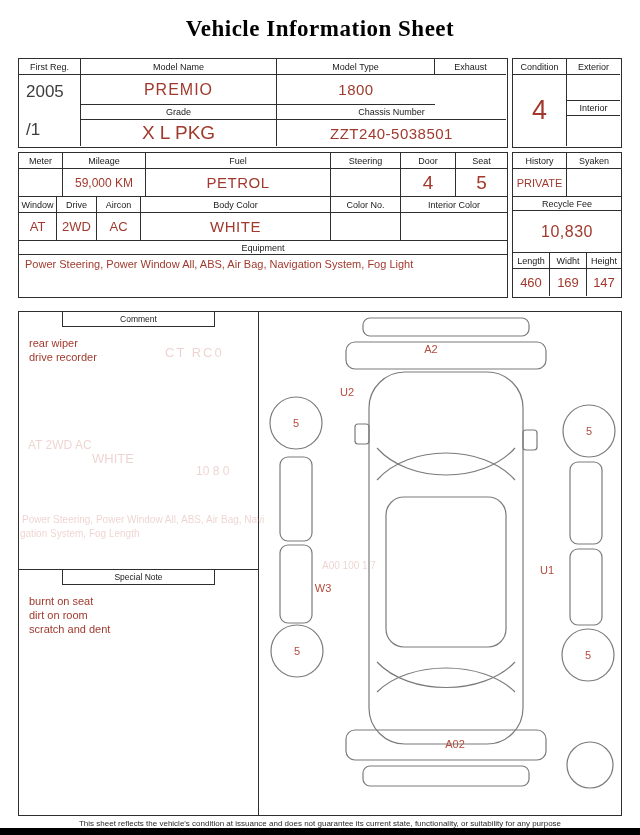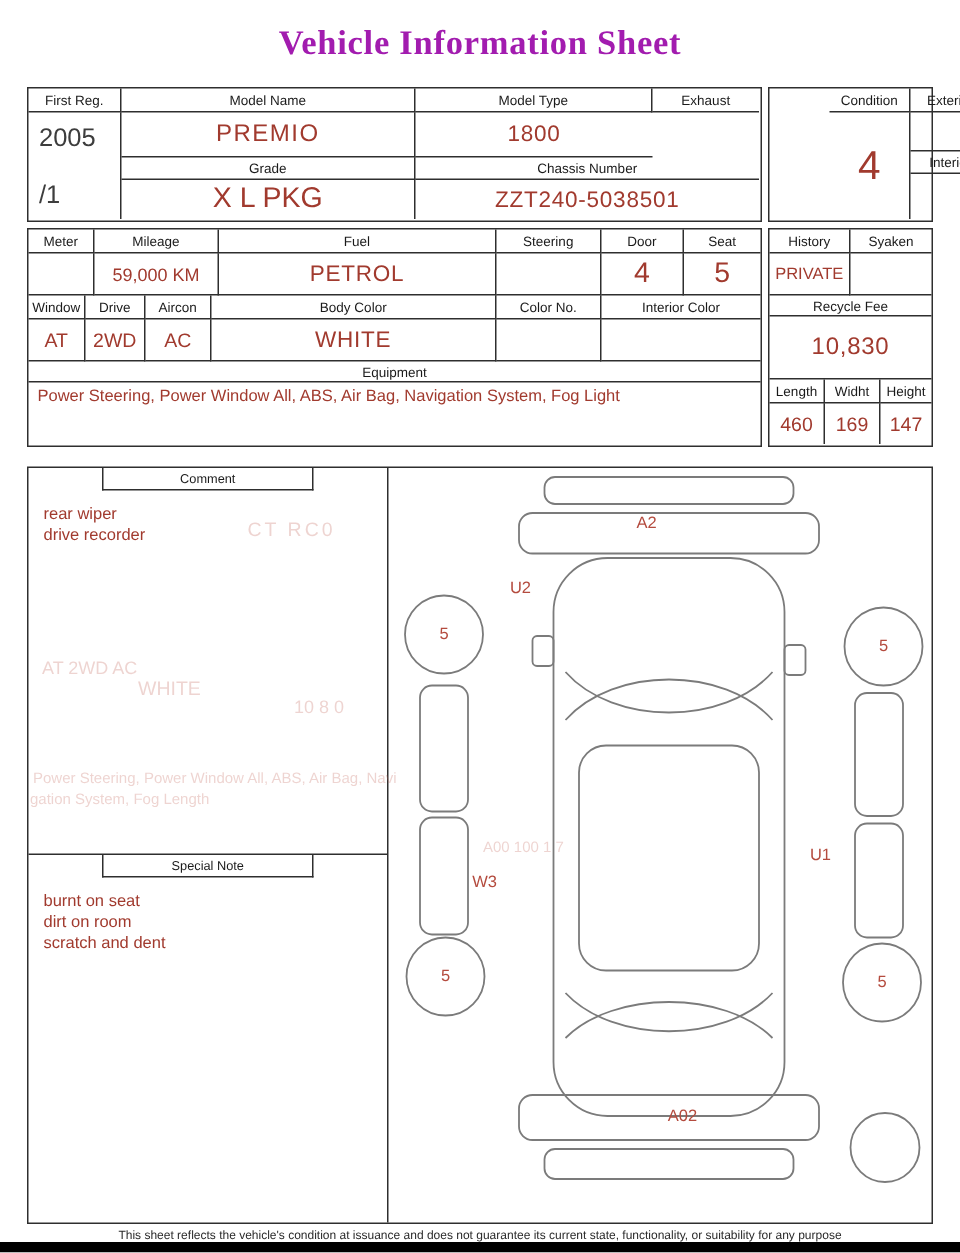--- a/index.html
+++ b/index.html
@@ -1,21 +1,21 @@
 <!DOCTYPE html>
 <html><head>
 <meta charset="utf-8">
 <style>
   * { margin:0; padding:0; box-sizing:border-box; }
   body { background:#e9e9e9; font-family:"Liberation Sans", sans-serif; }
   .page { position:relative; width:640px; height:835px; background:#ffffff; margin:0 auto; overflow:hidden; }
 
   .title { position:absolute; top:16px; left:0; width:100%; text-align:center;
            font-family:"Liberation Serif", serif; font-size:23px; font-weight:600;
-           color:#a21caf; letter-spacing:0.5px; }
+           color:#000000; letter-spacing:0.5px; }
 
   
   .box { position:absolute; border:1.5px solid #2e2e2e; background:#fff; }
   .cell { display:flex; align-items:center; justify-content:center; overflow:hidden;
           border-right:1px solid #2e2e2e; border-bottom:1px solid #2e2e2e; }
   .nr { border-right:none !important; }
   .nb { border-bottom:none !important;gap:20px; }
   .hdr { font-size:9px; color:#1a1a1a; white-space:nowrap; }
   .rv  { color:#a13a2e; } 
   .frow { display:flex; width:100%; }
@@ -35,21 +35,21 @@
   .v-11 { font-size:11px; }
   .v-cond { font-size:27px; }
   .v-recycle { font-size:16px; letter-spacing:0.5px; }
 
   .eqval { justify-content:flex-start; align-items:flex-start; padding:3px 6px; font-size:11px; text-align:left; }
 
   
   .main-box { position:absolute; left:18px; top:311px; width:604px; height:505px; border:1.5px solid #2e2e2e; }
   .left-col { position:absolute; left:0; top:0; width:240px; height:100%; border-right:1px solid #2e2e2e; }
   .note-area { position:absolute; left:0; width:100%; }
-  .area-hdr { position:relative; margin:0 auto; width:141px; height:15px;
+  .area-hdr { position:relative; margin:0 auto; width:153px; height:15px;
               border-left:1px solid #2e2e2e; border-right:1px solid #2e2e2e; border-bottom:1px solid #2e2e2e;
               display:flex; align-items:center; justify-content:center; font-size:8.5px; color:#1a1a1a; }
   .note-text { padding:9px 8px 0 10px; font-size:11px; line-height:14px; color:#a13a2e; }
 
   .diagram { position:absolute; left:240px; top:0; width:363px; height:502px; }
   .mark { position:absolute; transform:translate(-50%,-50%); font-size:11px; color:#b44b3e; white-space:nowrap; }
 
   .ghost { position:absolute; color:#c4685c; opacity:0.28; white-space:nowrap; pointer-events:none; }
 
   .footer { position:absolute; top:819px; left:0; width:100%; text-align:center; font-size:8px; color:#2a2a2a; }
@@ -75,21 +75,21 @@
     <div class="cell rv v-premio">PREMIO</div>
     <div class="cell rv v-15 nr">1800</div>
 
     <div class="cell hdr" style="grid-area:3/2/4/3;">Grade</div>
     <div class="cell hdr nr" style="grid-area:3/3/4/5;">Chassis Number</div>
 
     <div class="cell rv v-14 nb" style="grid-area:4/2/5/3;">X L PKG</div>
     <div class="cell rv v-15 nr nb" style="grid-area:4/3/5/5;">ZZT240-5038501</div>
   </div>
 
-  <div class="box s1r" style="left:512px; top:58px; width:110px; height:90px;padding-left:40px;">
+  <div class="box s1r" style="left:512px; top:58px; width:110px; height:90px;">
     <div class="cell hdr">Condition</div>
     <div class="cell hdr nr">Exterior</div>
     <div class="cell rv v-cond nb" style="grid-area:2/1/5/2;">4</div>
     <div class="cell nr"></div>
     <div class="cell hdr nr">Interior</div>
     <div class="cell nr nb"></div>
   </div>
 
   <div class="box" style="left:18px; top:152px; width:490px; height:146px;">
     <div class="frow" style="height:16px;">

